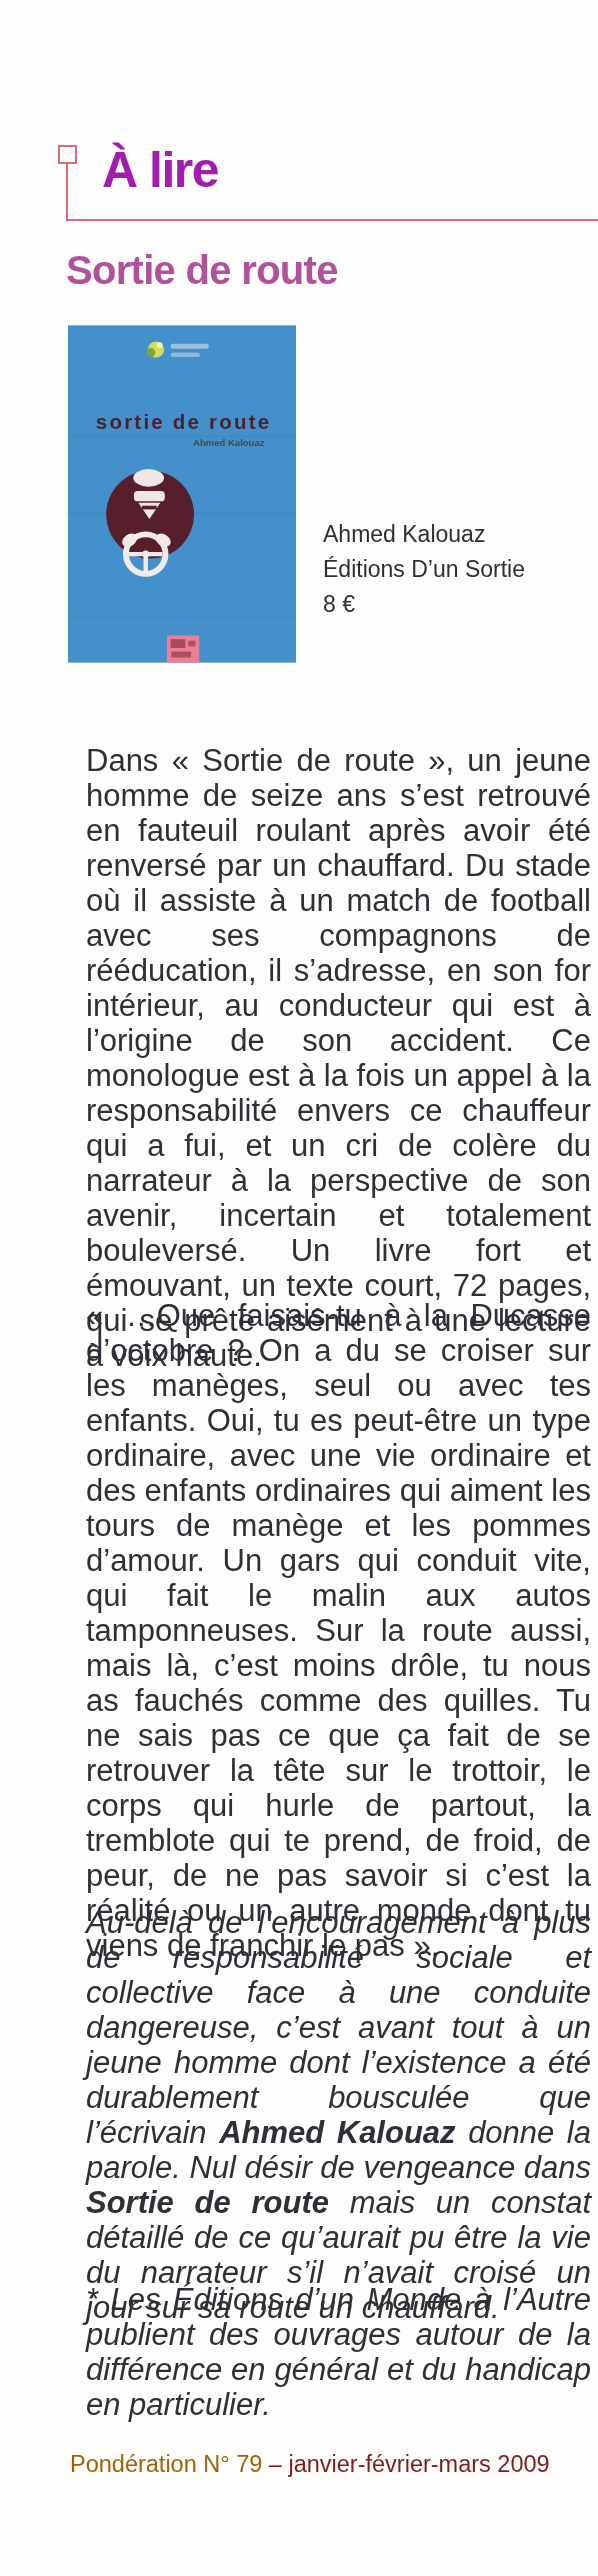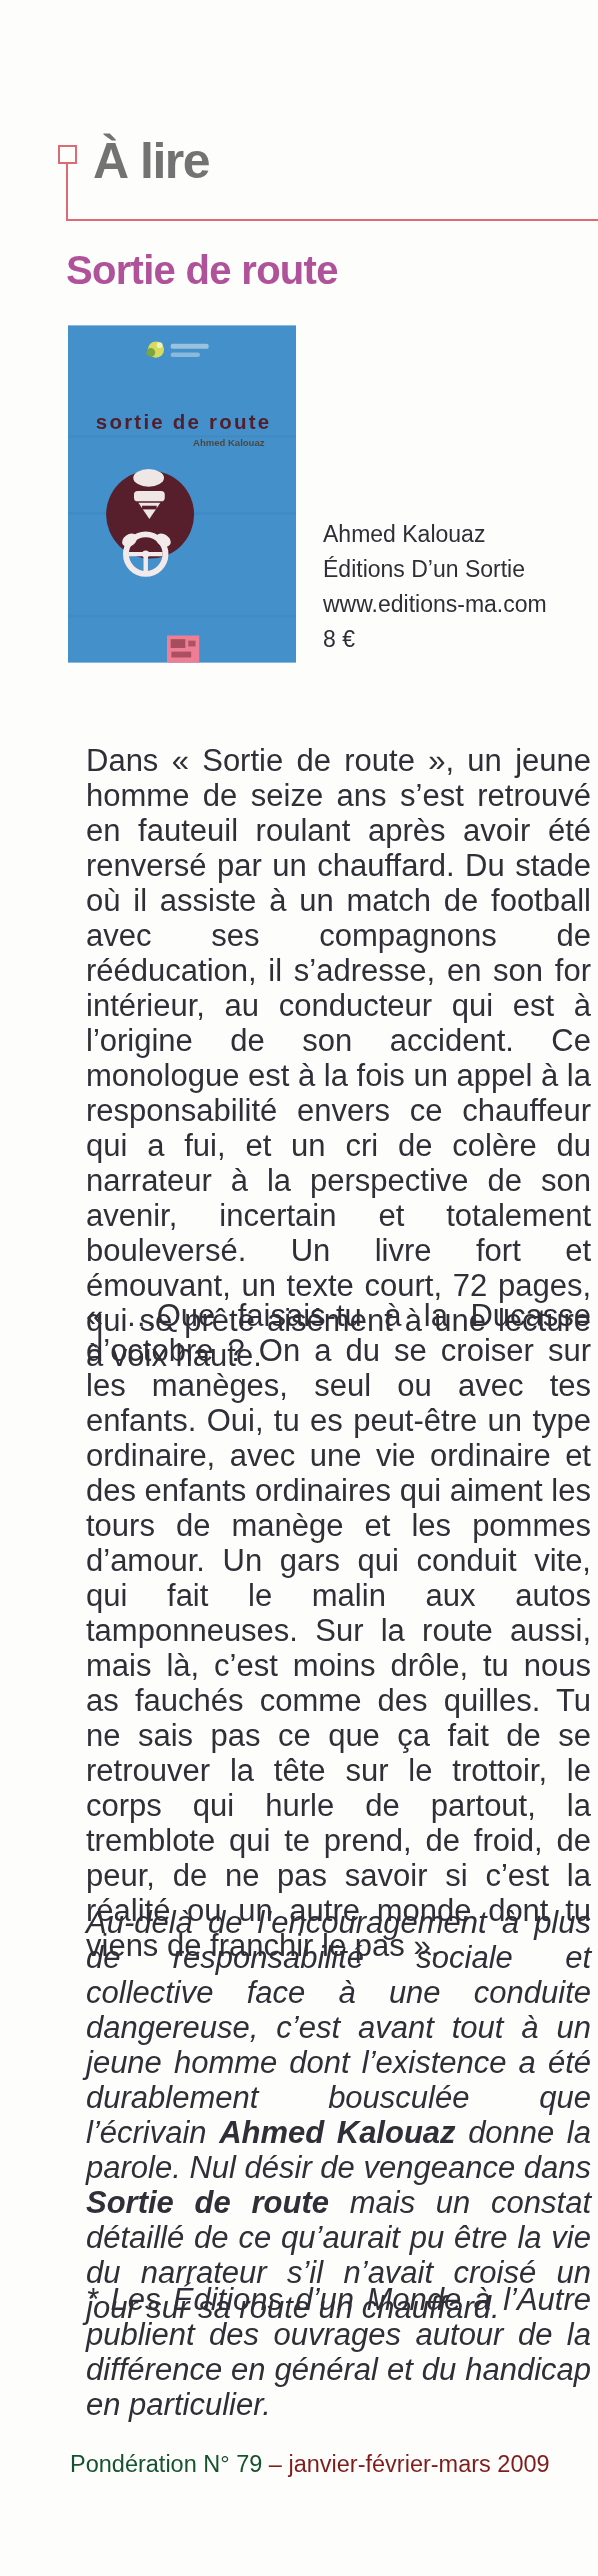--- a/index.html
+++ b/index.html
@@ -16,21 +16,21 @@
   .deco-square {
     left: 58px; top: 145px; width: 15.4px; height: 15.4px;
     border: 2.2px solid #dd6a75; background: transparent;
   }
   .deco-vline { left: 66px; top: 164px; width: 2.2px; height: 57px; background: #dd6a75; }
   .deco-hline { left: 66px; top: 219px; width: 533px; height: 2.2px; background: #dd6a75; }
 
   .section-title {
     left: 93px; top: 132px;
     font-size: 50px; font-weight: bold; letter-spacing: -1.5px;
-    color: #737373; margin: 0; white-space: nowrap;
+    color: #a21caf; margin: 9px; white-space: nowrap;
   }
   .article-title {
     left: 66px; top: 248px;
     font-size: 40px; font-weight: bold; letter-spacing: -0.7px;
     color: #b0529a; margin: 0; white-space: nowrap;
   }
 
   
   .cover-svg { left: 68px; top: 325px; }
   .book-info {
@@ -47,21 +47,21 @@
   .p1 { top: 727px; }
   .quote { top: 1282px; }
   .p3 { top: 1889px; font-style: italic; }
   .footnote { top: 2266px; font-style: italic; }
 
   
   .page-footer {
     left: 70px; top: 2451px;
     font-size: 23.5px; white-space: nowrap;
   }
-  .footer-journal { color: #14532d; margin-top: 44px; }
+  .footer-journal { color: #a16207; margin-top: 44px; }
   .footer-issue { color: #7f1d1d; }
 </style>
 </head>
 <body>
 
 <div class="abs deco-square"></div>
 <div class="abs deco-vline"></div>
 <div class="abs deco-hline"></div>
 
 <h1 class="abs section-title">À lire</h1>
@@ -103,21 +103,20 @@
     <rect x="135" y="423" width="44" height="37" fill="#ef7e94"></rect>
     <rect x="140" y="428" width="20" height="12" fill="#93414f" opacity="0.8"></rect>
     <rect x="164" y="430" width="10" height="8" fill="#93414f" opacity="0.7"></rect>
     <rect x="141" y="445" width="27" height="8" fill="#93414f" opacity="0.75"></rect>
   </g>
 </svg>
 
 <div class="abs book-info">
   <div>Ahmed Kalouaz</div>
   <div>Éditions D’un Sortie</div>
-  <div>www.editions-ma.com</div>
   <div>8 €</div>
 </div>
 
 <p class="abs body-par p1">Dans « Sortie de route », un jeune homme de seize ans s’est retrouvé en fauteuil roulant après avoir été renversé par un chauffard. Du stade où il assiste à un match de football avec ses compagnons de rééducation, il s’adresse, en son for intérieur, au conducteur qui est à l’origine de son accident. Ce monologue est à la fois un appel à la responsabilité envers ce chauffeur qui a fui, et un cri de colère du narrateur à la perspective de son avenir, incertain et totalement bouleversé. Un livre fort et émouvant, un texte court, 72 pages, qui se prête aisément à une lecture à voix haute.</p>
 
 <p class="abs body-par quote">« …Que faisais-tu à la Ducasse d’octobre ? On a du se croiser sur les manèges, seul ou avec tes enfants. Oui, tu es peut-être un type ordinaire, avec une vie ordinaire et des enfants ordinaires qui aiment les tours de manège et les pommes d’amour. Un gars qui conduit vite, qui fait le malin aux autos tamponneuses. Sur la route aussi, mais là, c’est moins drôle, tu nous as fauchés comme des quilles. Tu ne sais pas ce que ça fait de se retrouver la tête sur le trottoir, le corps qui hurle de partout, la tremblote qui te prend, de froid, de peur, de ne pas savoir si c’est la réalité ou un autre monde dont tu viens de franchir le pas ».</p>
 
 <p class="abs body-par p3"><span>Au-delà de l’encouragement à plus de responsabilité sociale et collective face à une conduite dangereuse, c’est avant tout à un jeune homme dont l’existence a été durablement bousculée que l’écrivain </span><strong>Ahmed Kalouaz</strong><span> donne la parole. Nul désir de vengeance dans </span><strong>Sortie de route</strong><span> mais un constat détaillé de ce qu’aurait pu être la vie du narrateur s’il n’avait croisé un jour sur sa route un chauffard.</span></p>
 
 <p class="abs body-par footnote">* Les Éditions d’un Monde à l’Autre publient des ouvrages autour de la différence en général et du handicap en particulier.</p>

